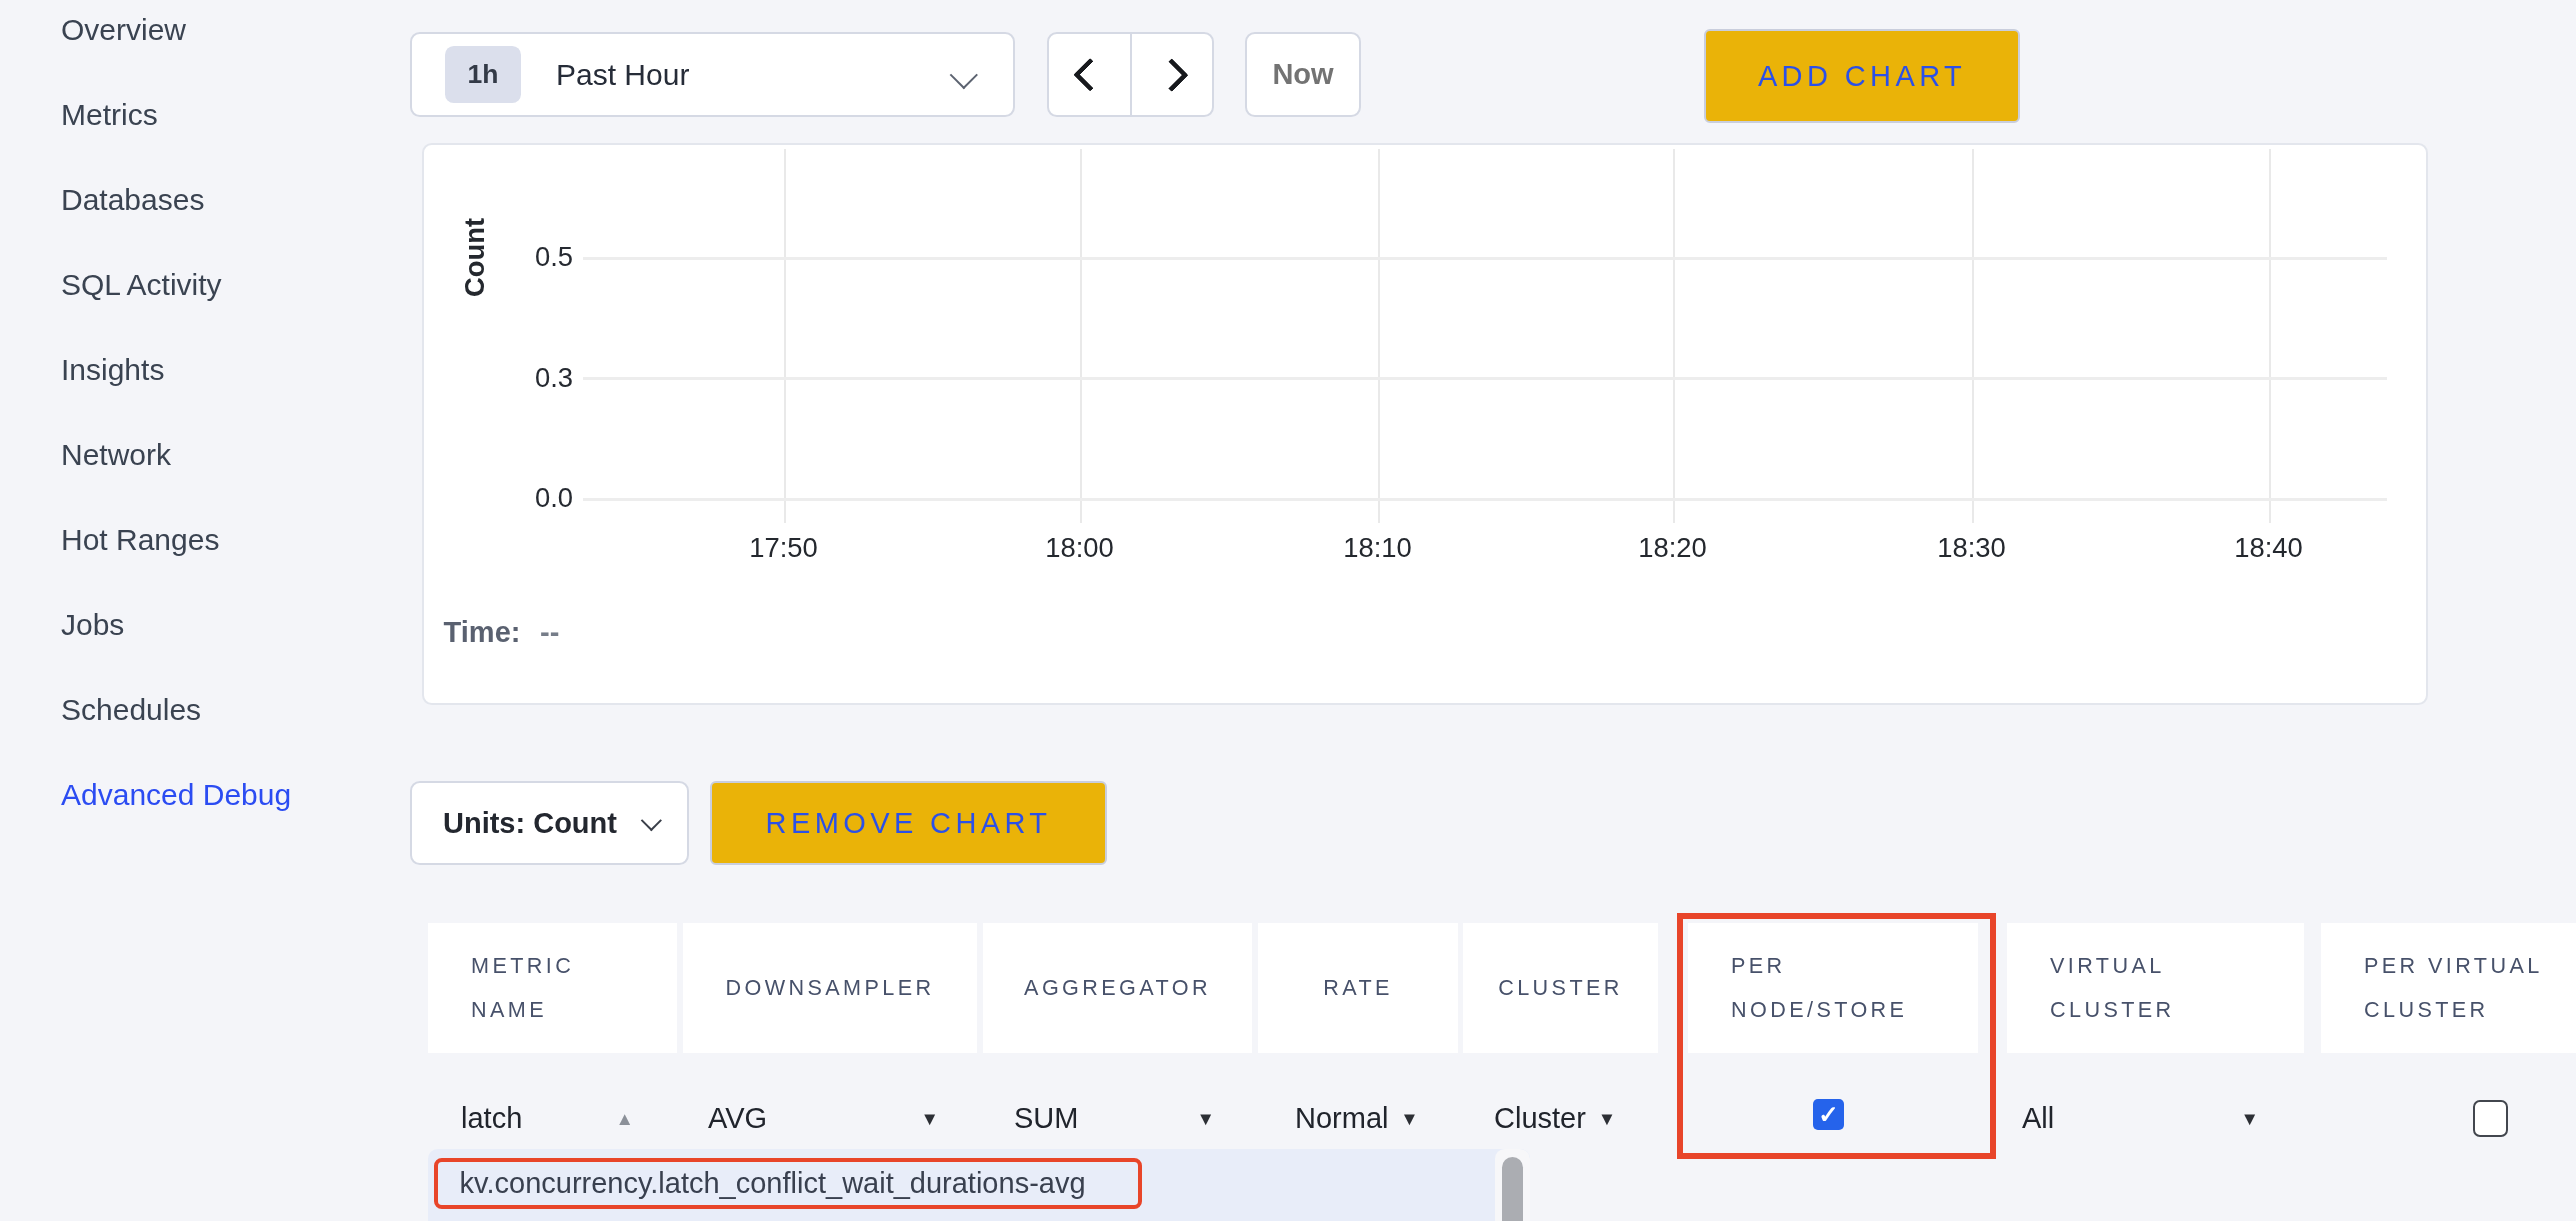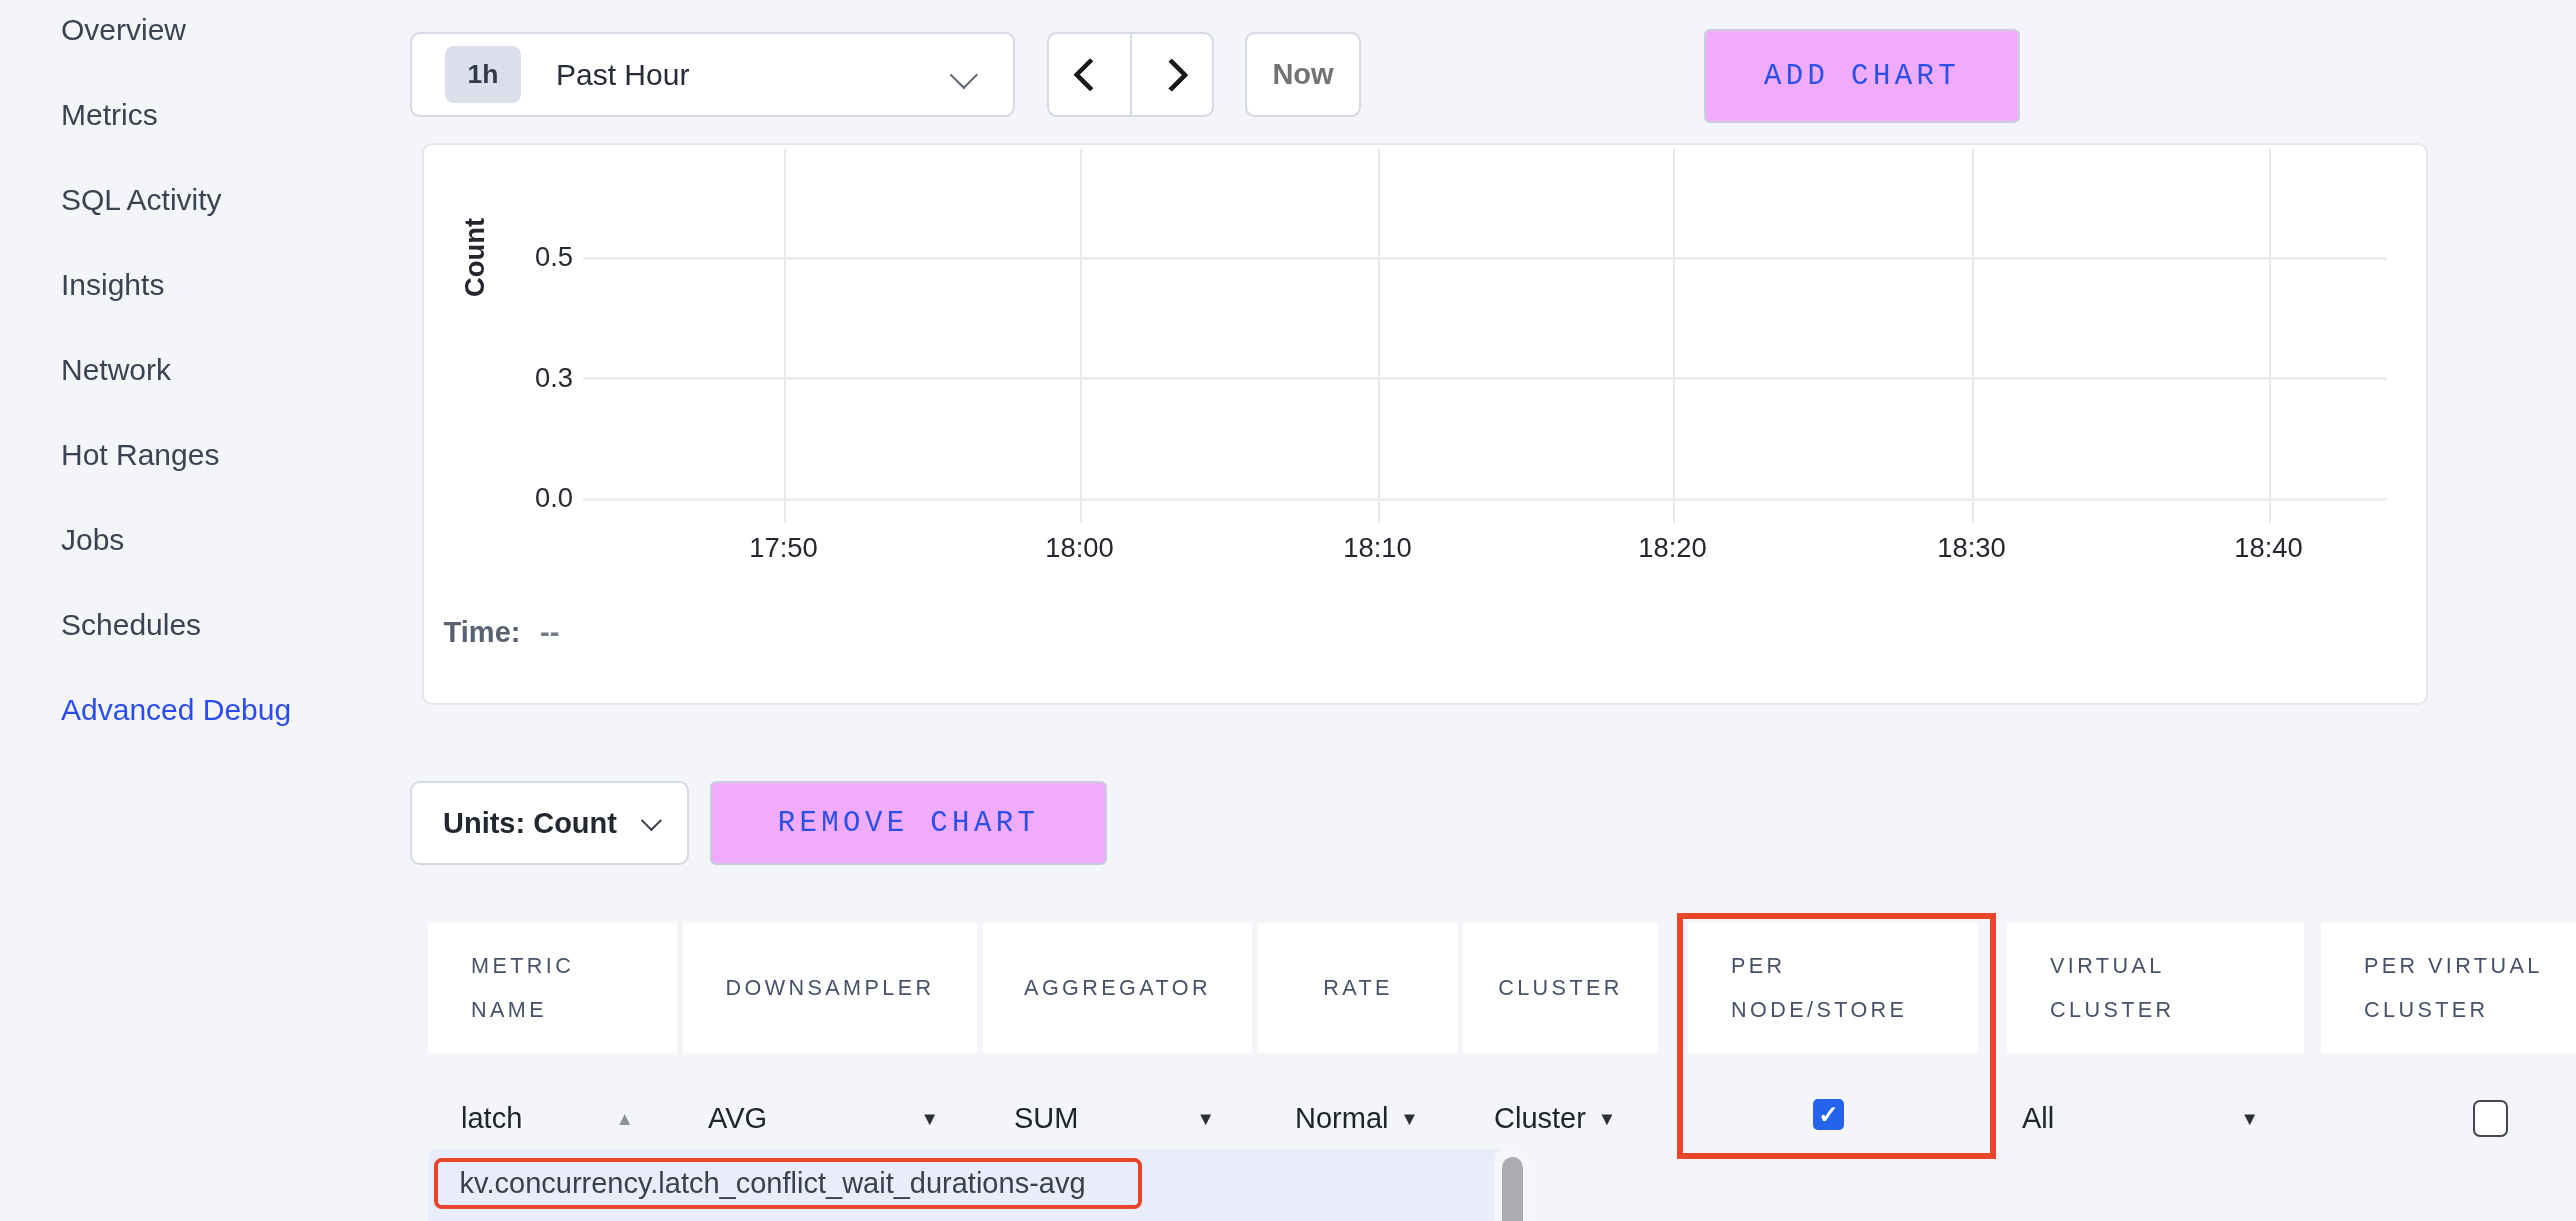--- a/index.html
+++ b/index.html
@@ -22,22 +22,22 @@
   .chev{display:inline-block;box-sizing:border-box;}
   .chev-down{width:19.6px;height:19.6px;border-right:2.9px solid #5c6370;border-bottom:2.9px solid #5c6370;transform:rotate(45deg);}
   .time-select .chev-down{position:absolute;right:39px;top:31px;}
   .nav-arrows{position:absolute;left:1047px;top:32px;width:167px;height:85px;display:flex;}
   .nav-half{flex:1;display:flex;align-items:center;justify-content:center;cursor:pointer;}
   .nav-half + .nav-half{border-left:2px solid #d5d9e4;}
   .chev-left{width:23.5px;height:23.5px;border-left:5.9px solid #17191d;border-top:5.9px solid #17191d;transform:rotate(-45deg);border-radius:2px;}
   .chev-right{width:23.5px;height:23.5px;border-right:5.9px solid #17191d;border-top:5.9px solid #17191d;transform:rotate(45deg);border-radius:2px;}
   .now-btn{position:absolute;left:1245px;top:32px;width:116px;height:85px;display:flex;align-items:center;justify-content:center;
     font-size:29px;font-weight:600;color:#737373;cursor:pointer;}
-  .blue-btn{border:2px solid #c9cedd;border-radius:5.9px;background:#f0abfc;display:flex;align-items:center;justify-content:center;
-    color:#2b50e8;font-size:29px;font-weight:500;letter-spacing:4.4px;cursor:pointer;box-sizing:border-box;font-family:Liberation Mono, monospace;}
+  .blue-btn{border:2px solid #c9cedd;border-radius:5.9px;background:#eab308;display:flex;align-items:center;justify-content:center;
+    color:#2b50e8;font-size:29px;font-weight:500;letter-spacing:4.4px;cursor:pointer;box-sizing:border-box;}
   .add-chart-btn{position:absolute;left:1704px;top:29px;width:316px;height:94px;}
   
   .chart-panel{position:absolute;left:422px;top:143px;width:2006px;height:562px;background:#fff;
     border:2px solid #e3e6ed;border-radius:9.8px;box-sizing:border-box;}
   .ylabel{position:absolute;left:-17.6px;top:97px;width:137px;height:31px;text-align:center;
     font-size:27.4px;font-weight:bold;color:#24282e;transform:rotate(-90deg);}
   .h-grid{position:absolute;left:159px;width:1804px;height:2.9px;background:#ededed;}
   .v-grid{position:absolute;top:3.9px;height:374px;width:2px;background:#e9e9e9;}
   .ytick{position:absolute;left:51px;width:98px;text-align:right;font-size:27.4px;color:#262a31;}
   .xtick{position:absolute;top:387px;width:137px;text-align:center;font-size:27.4px;color:#24282e;}
@@ -79,20 +79,21 @@
   
   .col-highlight{position:absolute;left:1677px;top:913px;width:319px;height:246px;
     border:6.9px solid #e8452a;box-sizing:border-box;z-index:4;pointer-events:none;}
 </style>
 </head>
 <body>
 
 <nav class="sidebar">
   <div class="side-item">Overview</div>
   <div class="side-item">Metrics</div>
+  <div class="side-item">Databases</div>
   <div class="side-item">SQL Activity</div>
   <div class="side-item">Insights</div>
   <div class="side-item">Network</div>
   <div class="side-item">Hot Ranges</div>
   <div class="side-item">Jobs</div>
   <div class="side-item">Schedules</div>
   <div class="side-item active">Advanced Debug</div>
 </nav>
 
 <div class="time-select btn">

